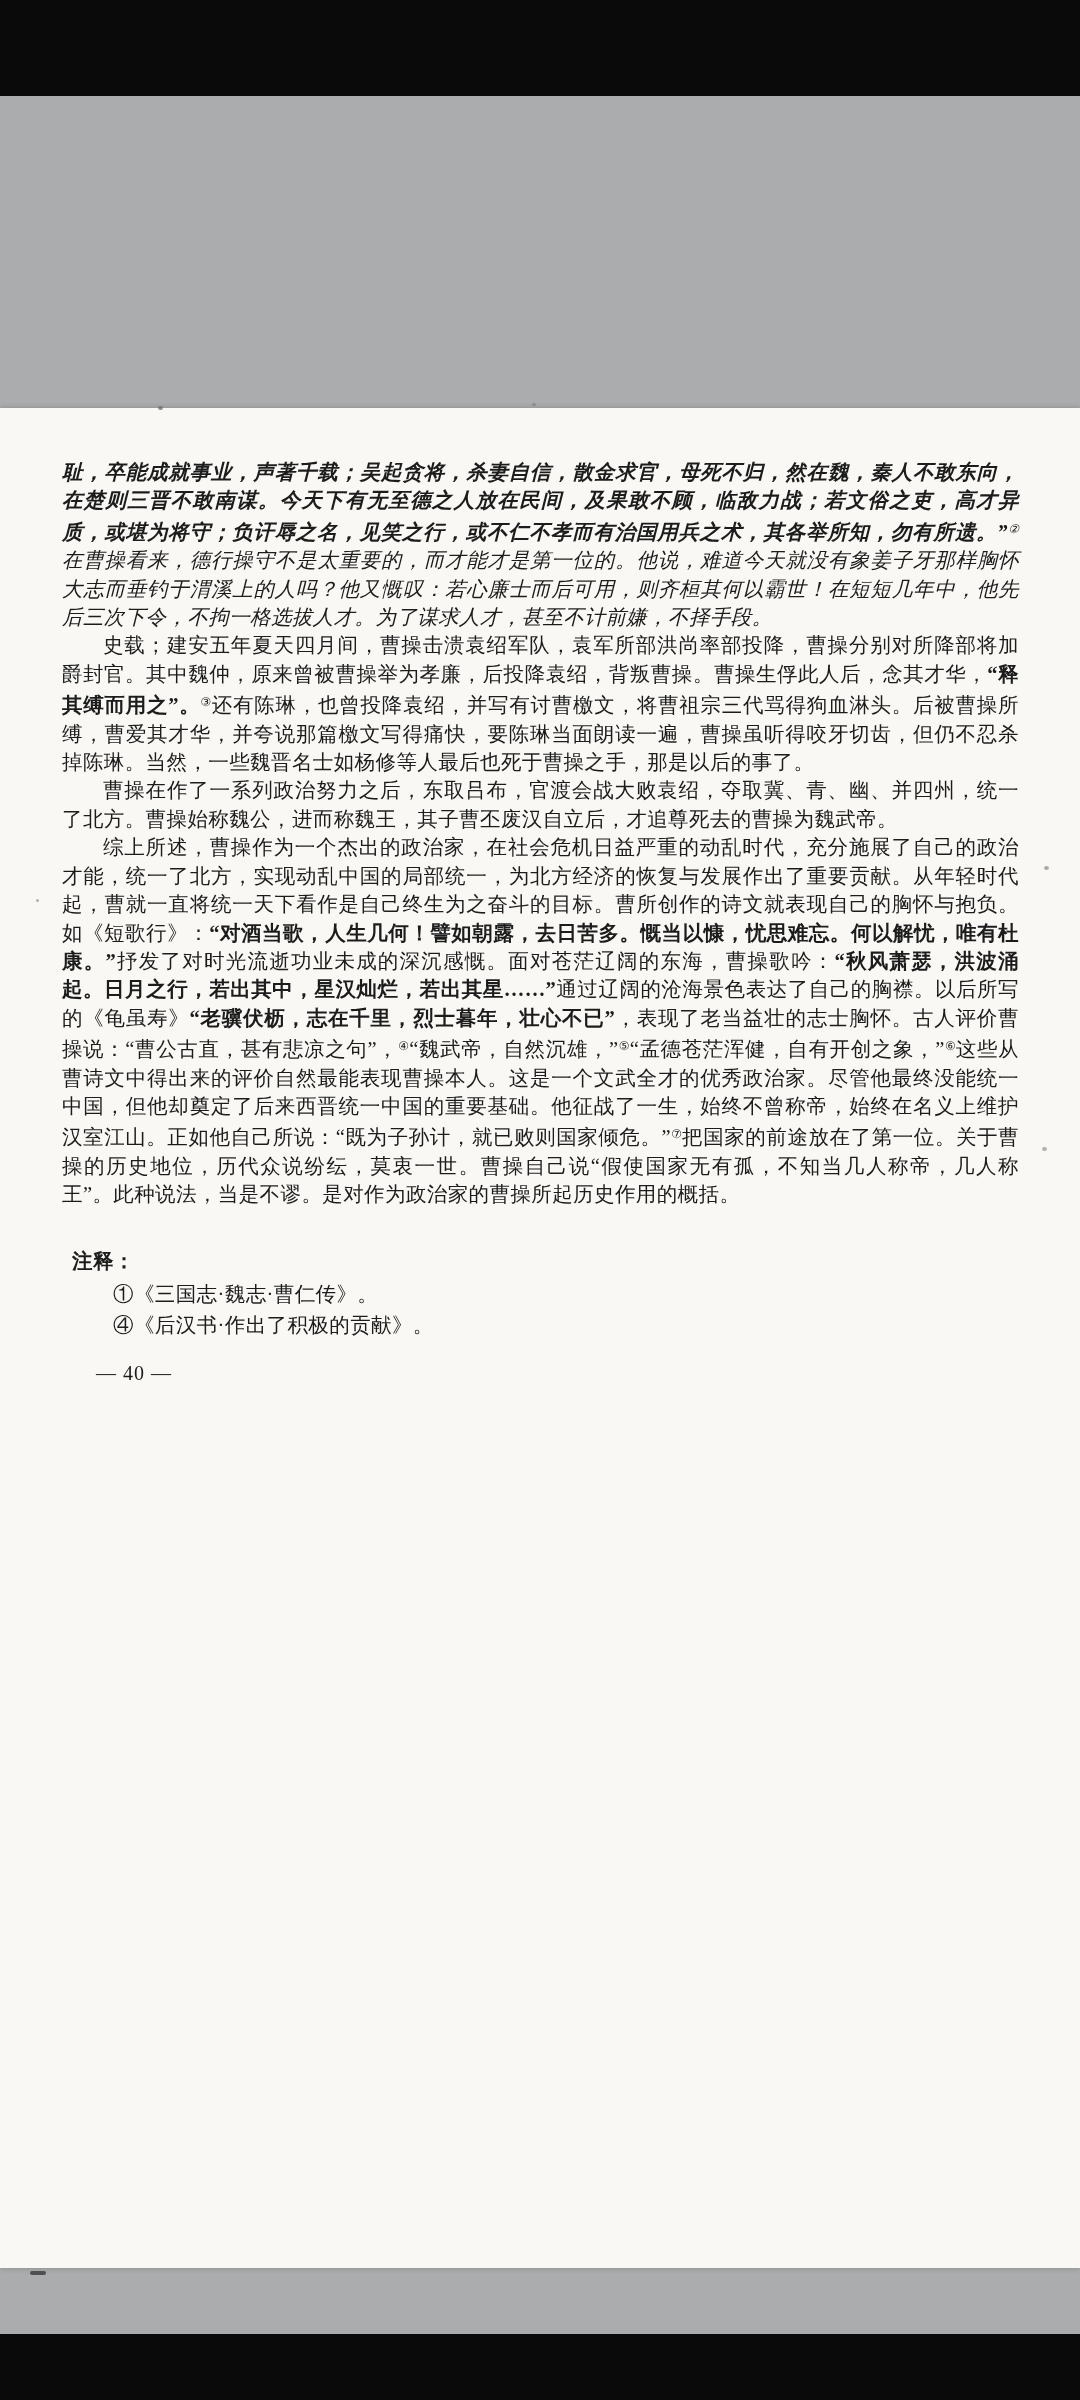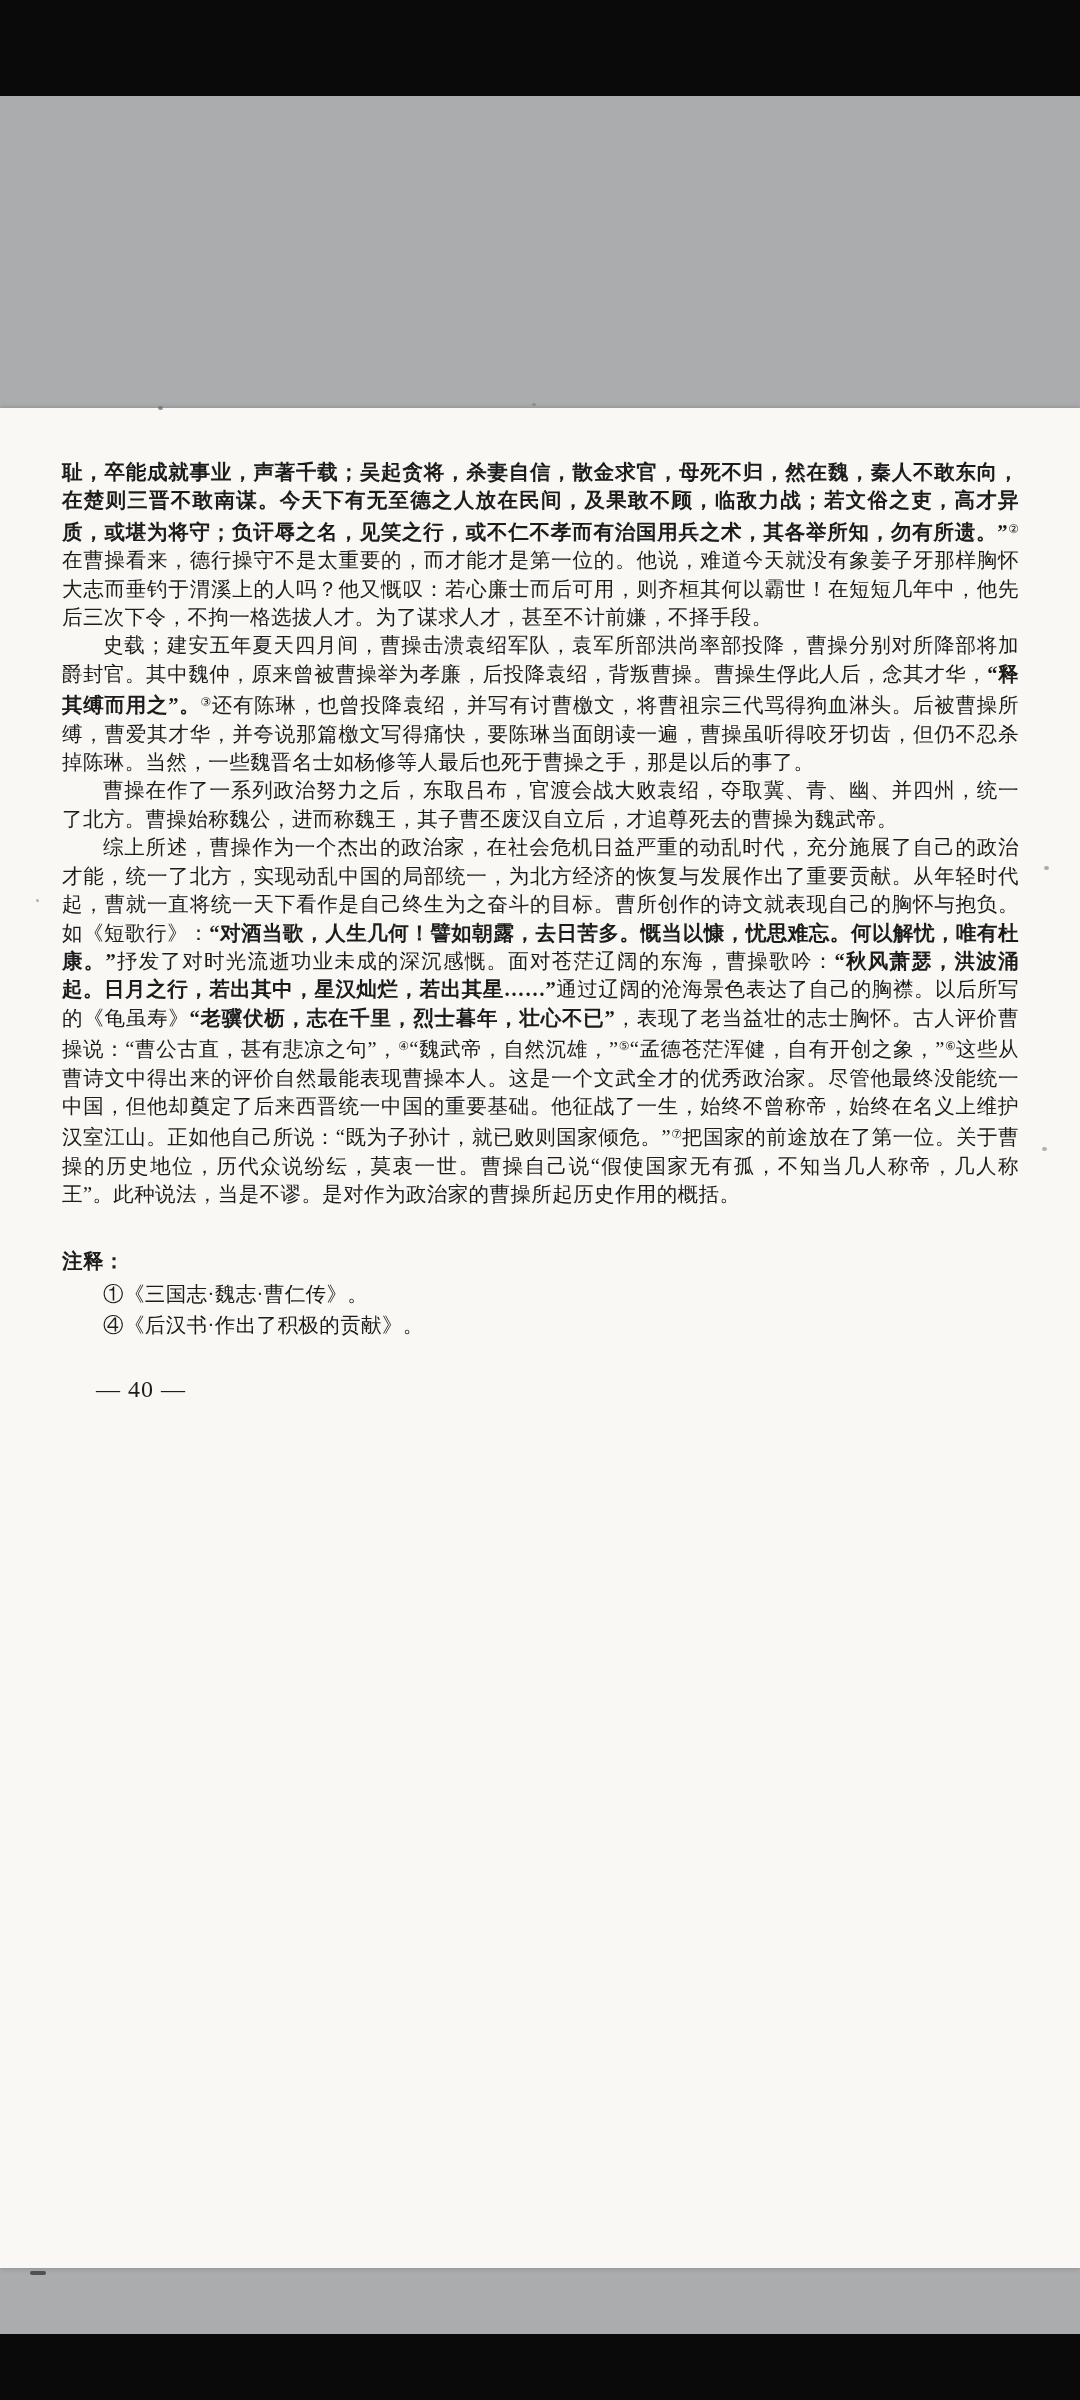--- a/index.html
+++ b/index.html
@@ -40,32 +40,32 @@
     top: 50px;
     width: 957px;
     color: var(--ink, #1c1c1c);
     font-size: 20.5px;
     line-height: 28.4px;
     text-align: justify;
     letter-spacing: 0.4px;
   }
 
   .para { margin: 0; text-indent: 2em; }
-  .para.first { text-indent: 0; }
+  .para.first { text-indent: 0; font-style: italic; }
   .b { font-weight: 700; }
   .sup { font-size: 12px; vertical-align: 6px; letter-spacing: 0; }
 
-  .notes { margin-top: 38px; }
+  .notes { margin-top: 38px; margin-left: 10px; }
   .notes-title { margin: 0 0 4px 0; font-weight: 700; }
   .note-line { margin: 0; text-indent: 2em; font-weight: 400; line-height: 31px; }
 
   .page-number {
-    margin-top: 34px;
+    margin-top: 18px;
     padding-left: 34px;
-    font-size: 24px;
+    font-size: 20px;
     letter-spacing: 1px;
   }
 
   
   .artifact { position: absolute; background: #6a6a6a; border-radius: 50%; }
   #artifact-1 { left: 158px; top: 406px; width: 5px; height: 4px; opacity: .75; }
   #artifact-2 { left: 532px; top: 403px; width: 4px; height: 3px; opacity: .45; }
   #artifact-3 { left: 1044px; top: 866px; width: 5px; height: 4px; opacity: .55; }
   #artifact-4 { left: 1042px; top: 1147px; width: 5px; height: 4px; opacity: .5; }
   #artifact-5 { left: 36px; top: 899px; width: 3px; height: 3px; opacity: .5; }

